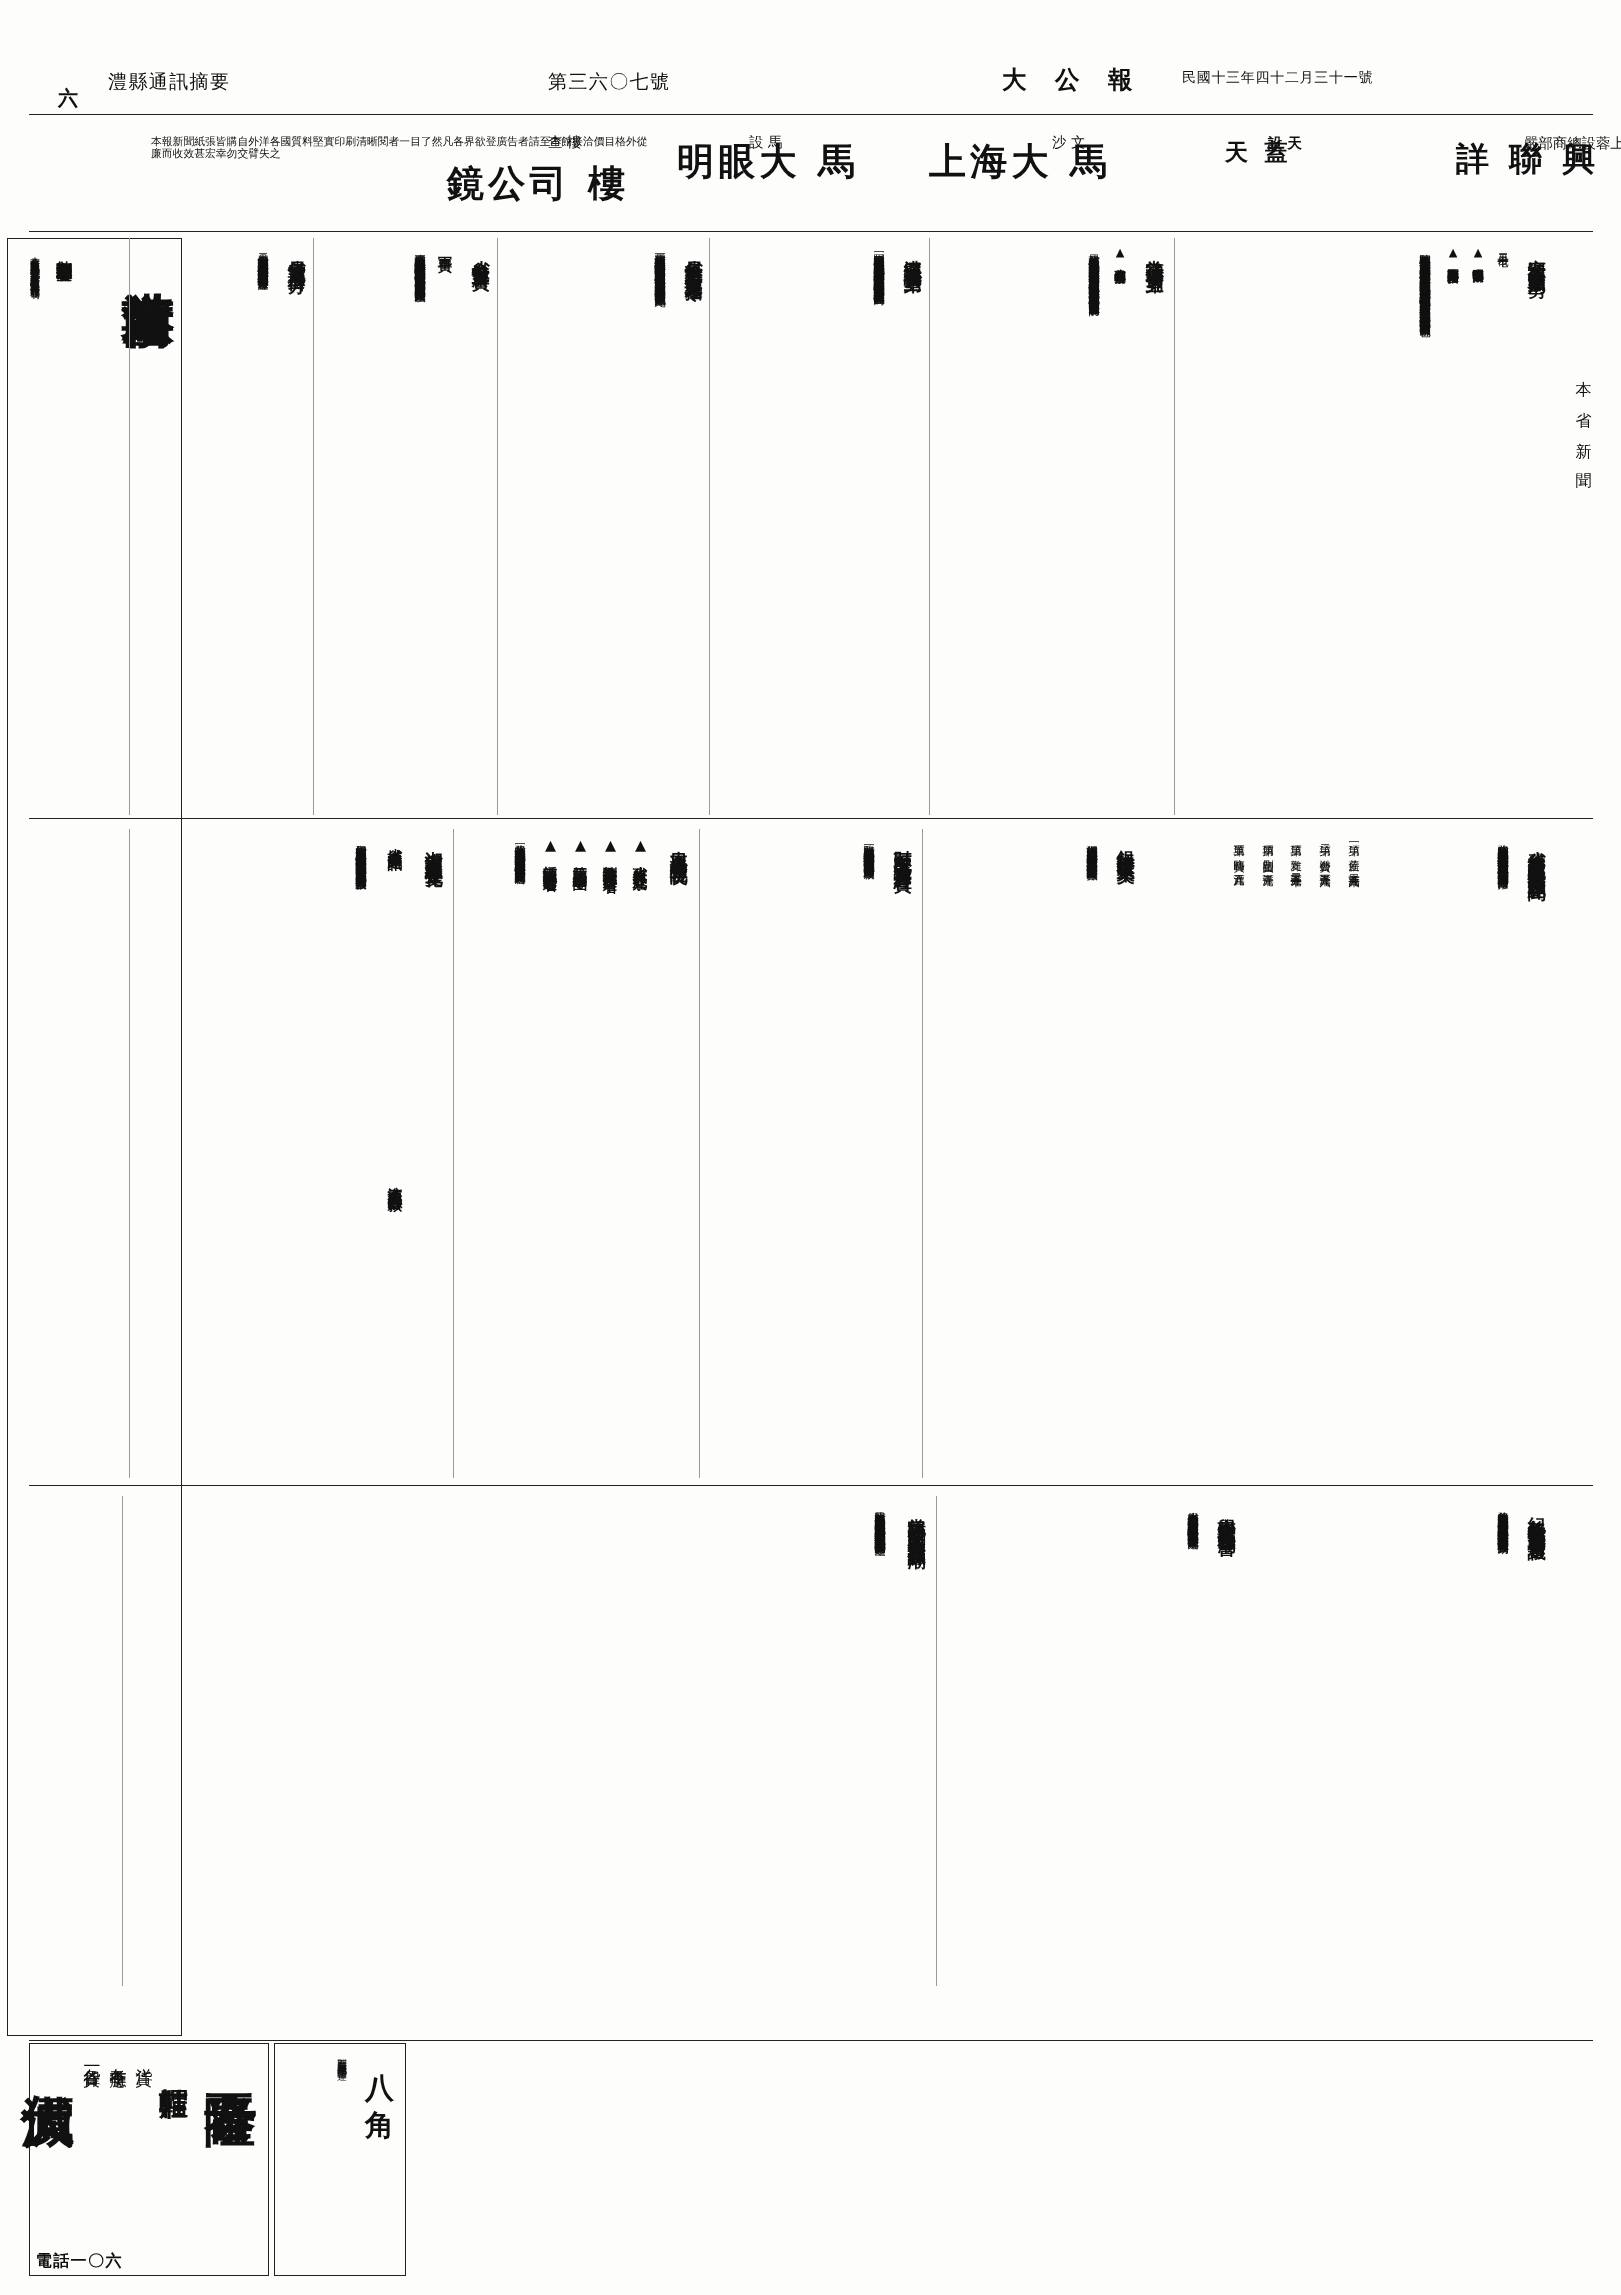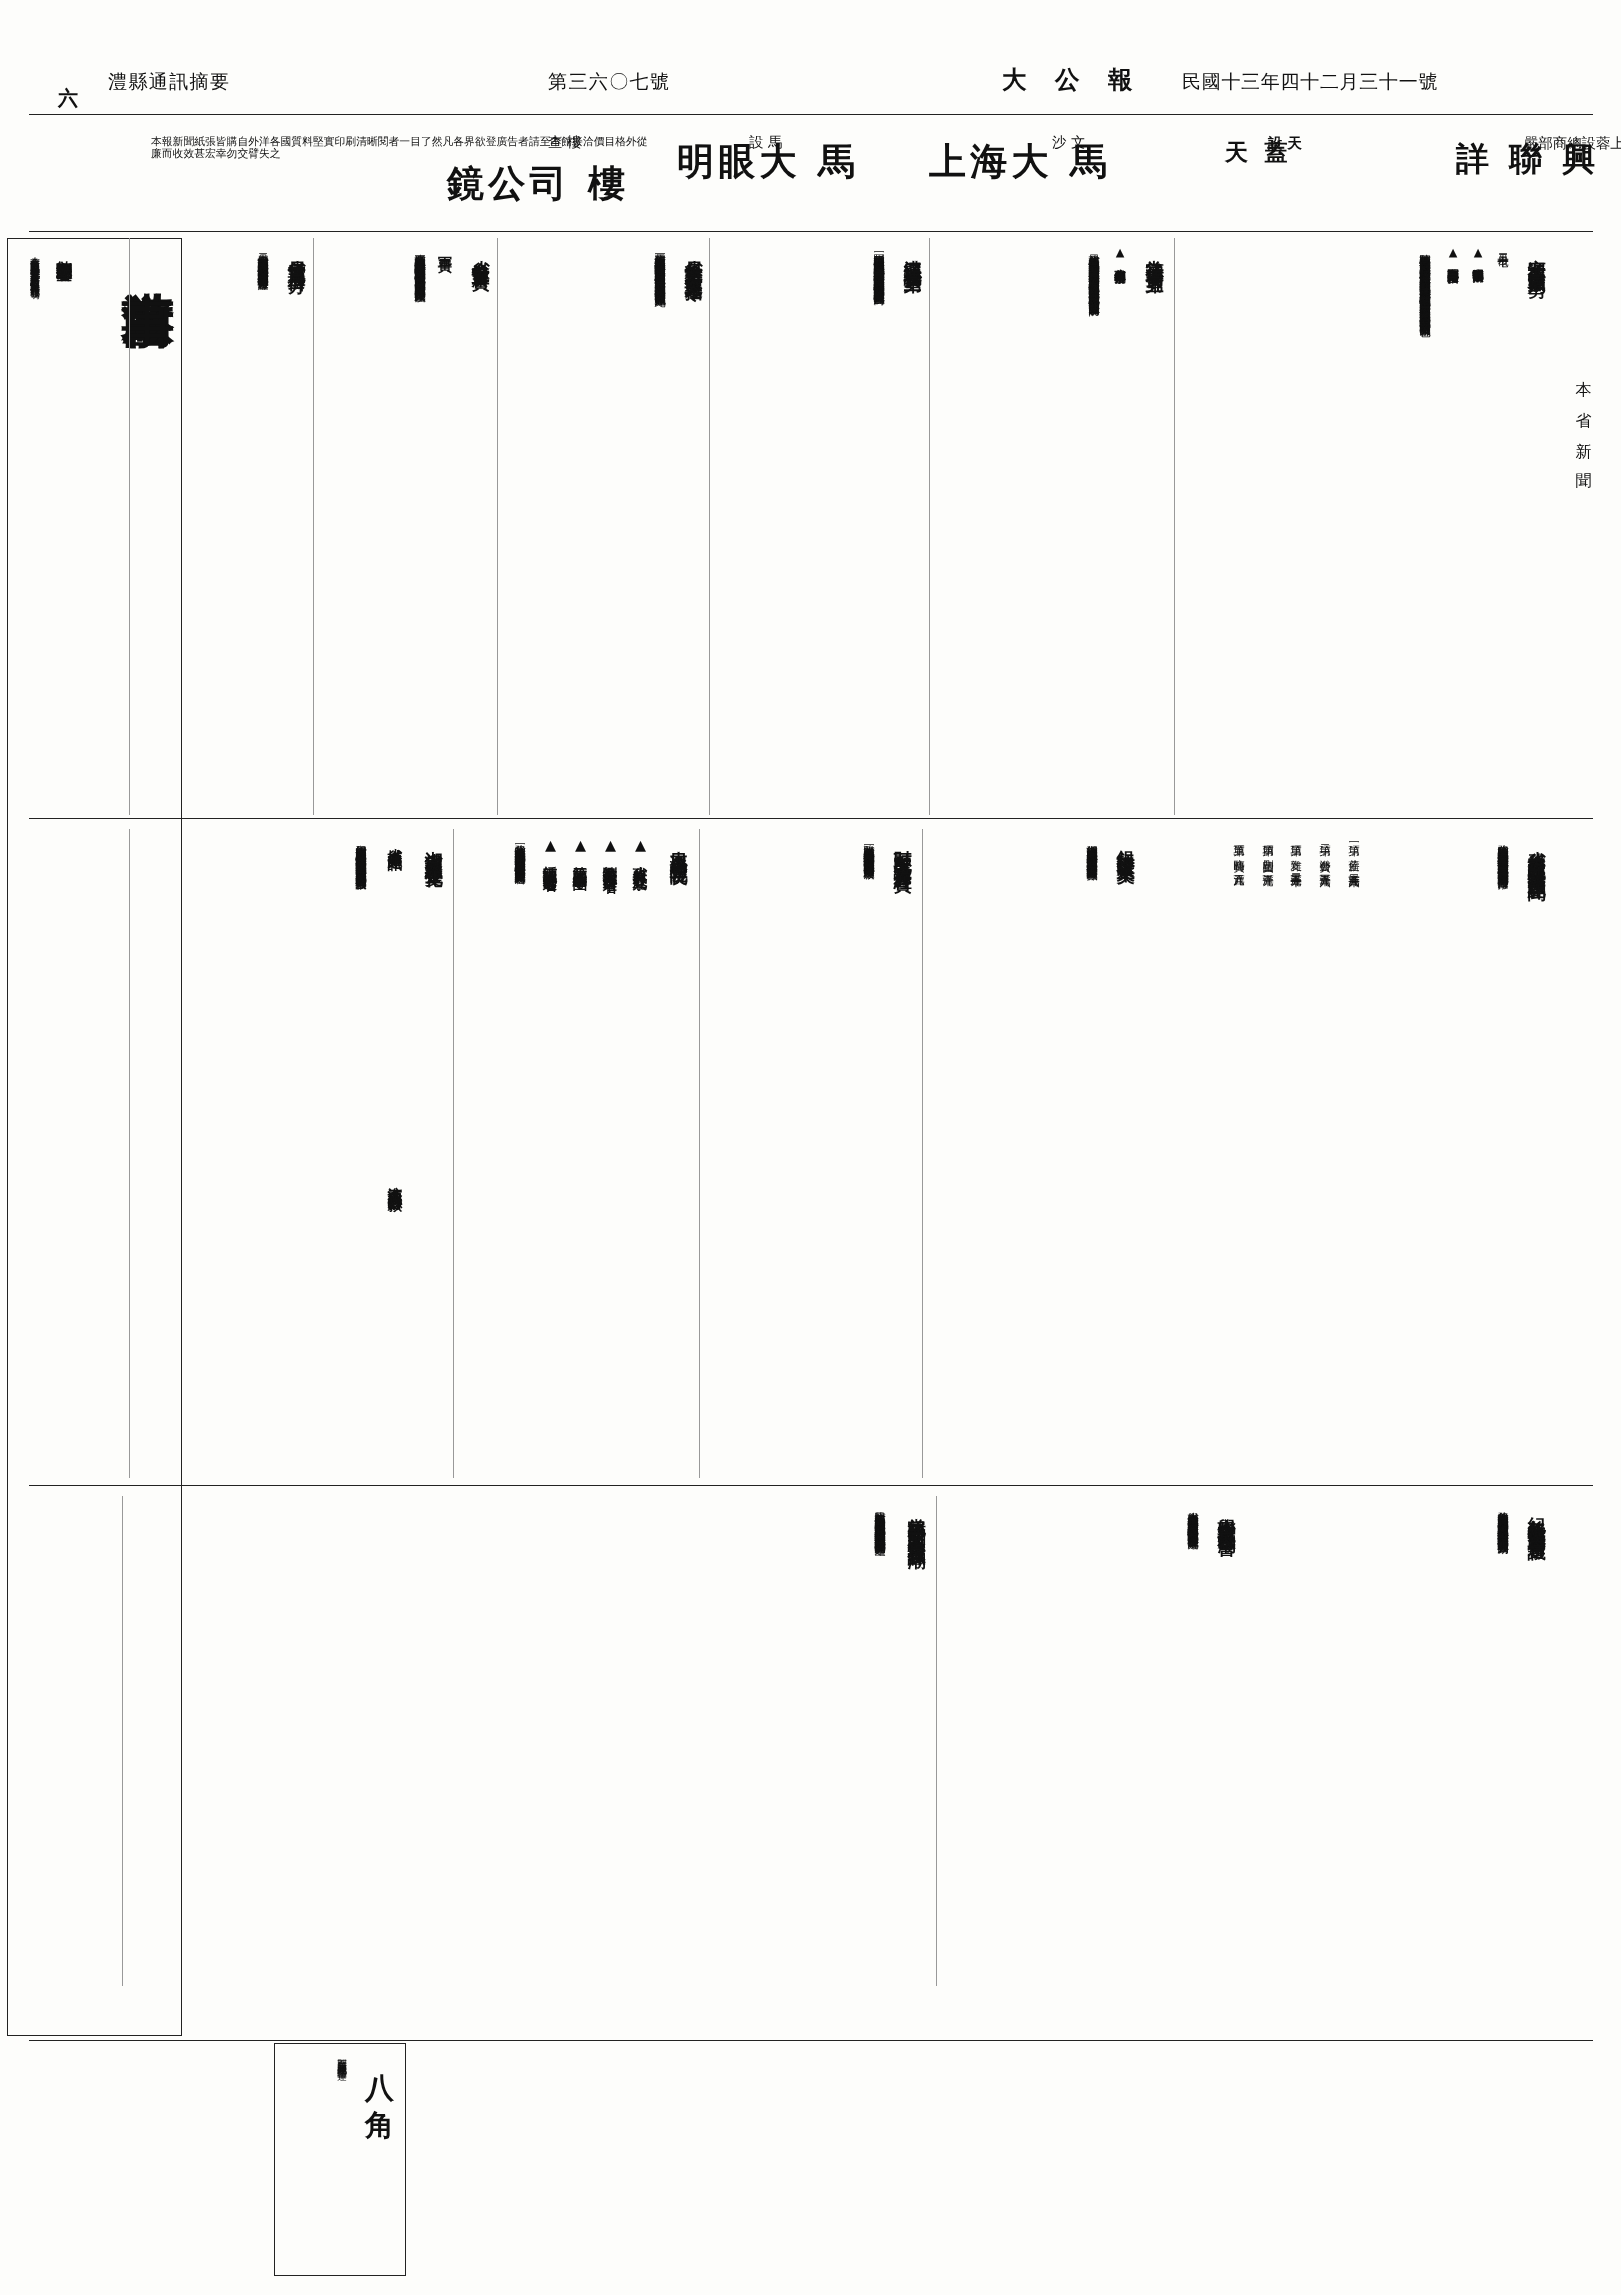--- a/index.html
+++ b/index.html
@@ -33,21 +33,21 @@
   .mh-issue{
     position:absolute;top:69px;left:548px;
     font-size:19px;letter-spacing:1.4px;
   }
   .mh-paper{
     position:absolute;top:63px;left:1002px;
     font-size:24.5px;font-weight:bold;letter-spacing:10px;
   }
   .mh-date-right{
     position:absolute;top:69px;left:1182px;
-    font-size:19px;letter-spacing:0.7px;
+    font-size:14px;letter-spacing:0.7px;
   }
   .mh-pageno{
     position:absolute;top:85px;left:58px;
     font-size:20px;font-weight:bold;
   }
   
   #adbanner{
     position:absolute;left:43px;right:29px;top:133px;height:94px;
   }
   .ad-big{
@@ -238,20 +238,29 @@
       <div class="vert hd" style="position:absolute;right:4.3px;top:7.2px;height:418px;">黨紀昨日所聞之三教會學校提課風潮</div>
       <div class="vert txt" style="position:absolute;right:45px;top:7.2px;height:468px;width:750px;">昨日省垣各教會學校因反對學校當局加收學費發生風潮學生全體罷課並推舉代表向校長請願要求取消加費辦法校長以事關經費未能遽允雙方相持不下現經地方人士從中調停聞已有轉圜之望</div>
     </div>
 
   </div>
 
   <hr class="rule" style="bottom:254px">
 
   <div id="bottomads">
 
+    <div class="bad" style="left:0;top:0;width:238px;height:231px;">
+      <div class="vert bigchar" style="position:absolute;right:10px;top:7.2px;height:94%;">晋泰隆</div>
+      <div class="vert medchar" style="position:absolute;right:79px;top:21.6px;height:60%;">鞋帽莊</div>
+      <div class="vert" style="position:absolute;right:115px;top:11.5px;height:50%;font-size:17.3px;">洋貨</div>
+      <div class="vert" style="position:absolute;right:141px;top:11.5px;height:50%;font-size:17.3px;">冬季應有</div>
+      <div class="vert" style="position:absolute;right:167px;top:11.5px;height:50%;font-size:17.3px;">各貨一律</div>
+      <div class="vert bigchar" style="position:absolute;right:193px;top:8.6px;height:80%;">大減價</div>
+      <div class="phone" style="position:absolute;left:5.8px;bottom:2.9px;">電話一〇六</div>
+    </div>
 
     <div class="bad" style="left:245px;top:0;width:130px;height:231px;">
       <div class="vert medchar" style="position:absolute;right:10px;top:7.2px;height:40%;">八 角</div>
       <div class="vert tiny" style="position:absolute;right:58px;top:7.2px;height:94%;width:65px;">開自新自主第一二師九團第二三營三十二連</div>
     </div>
 
   </div>
 
 </div>
 

